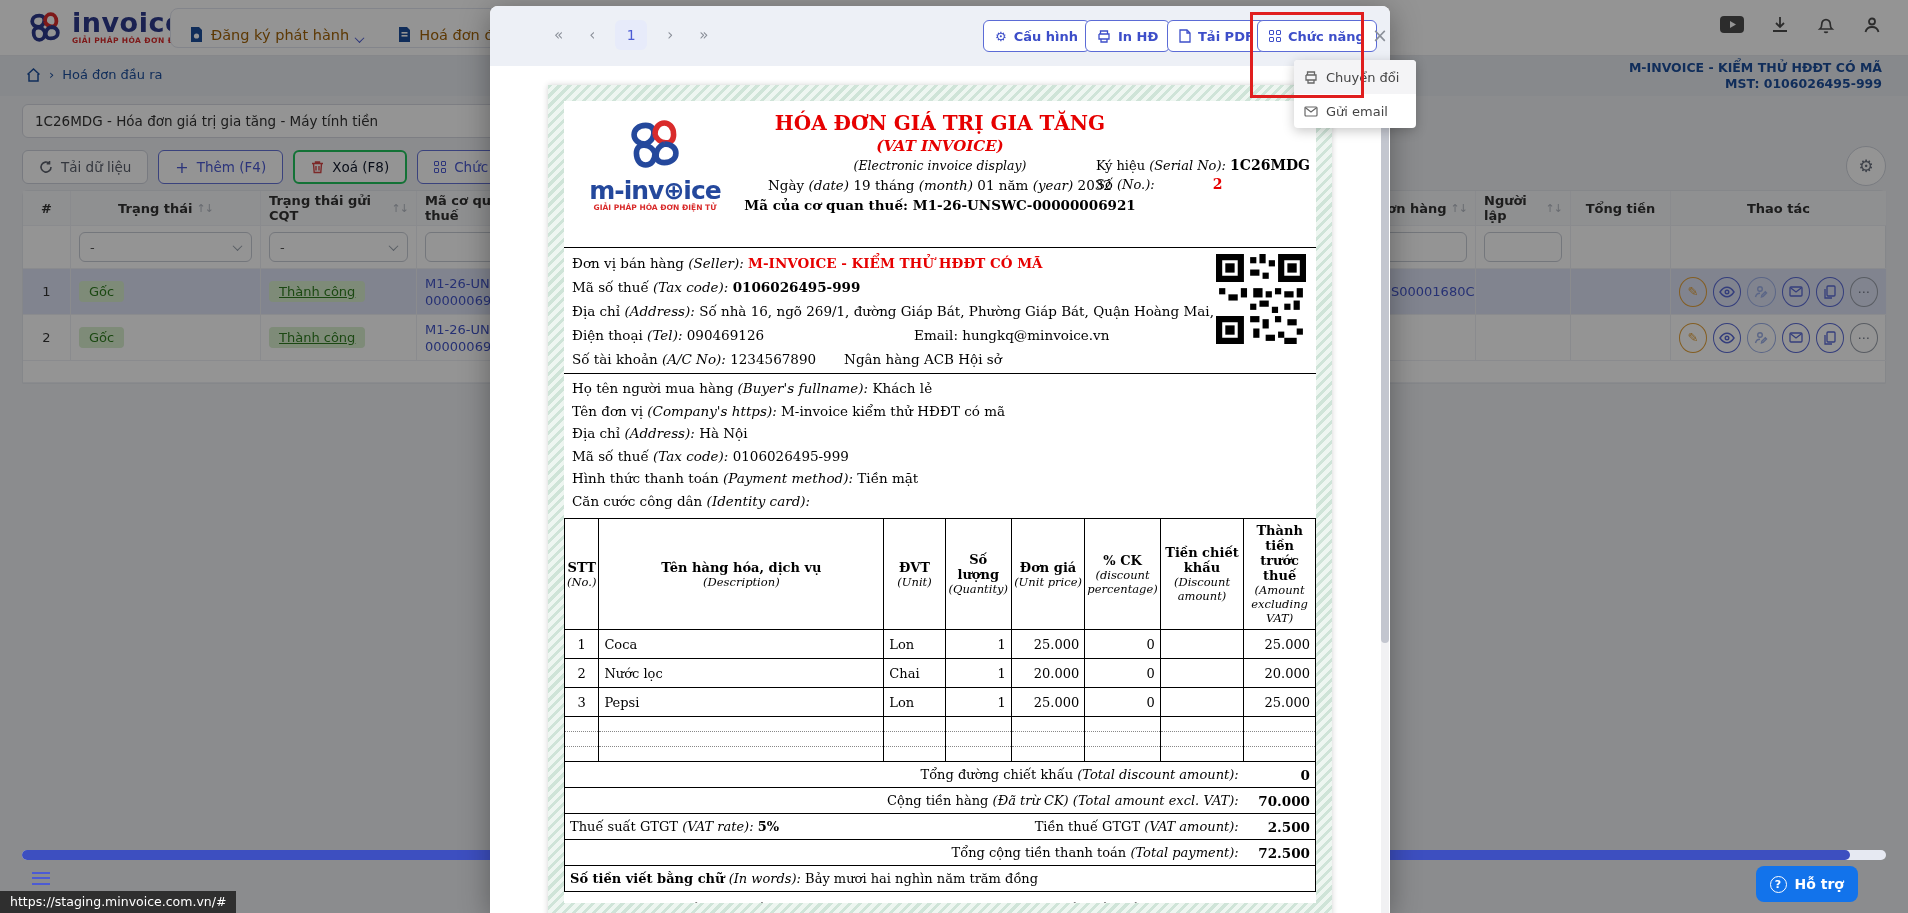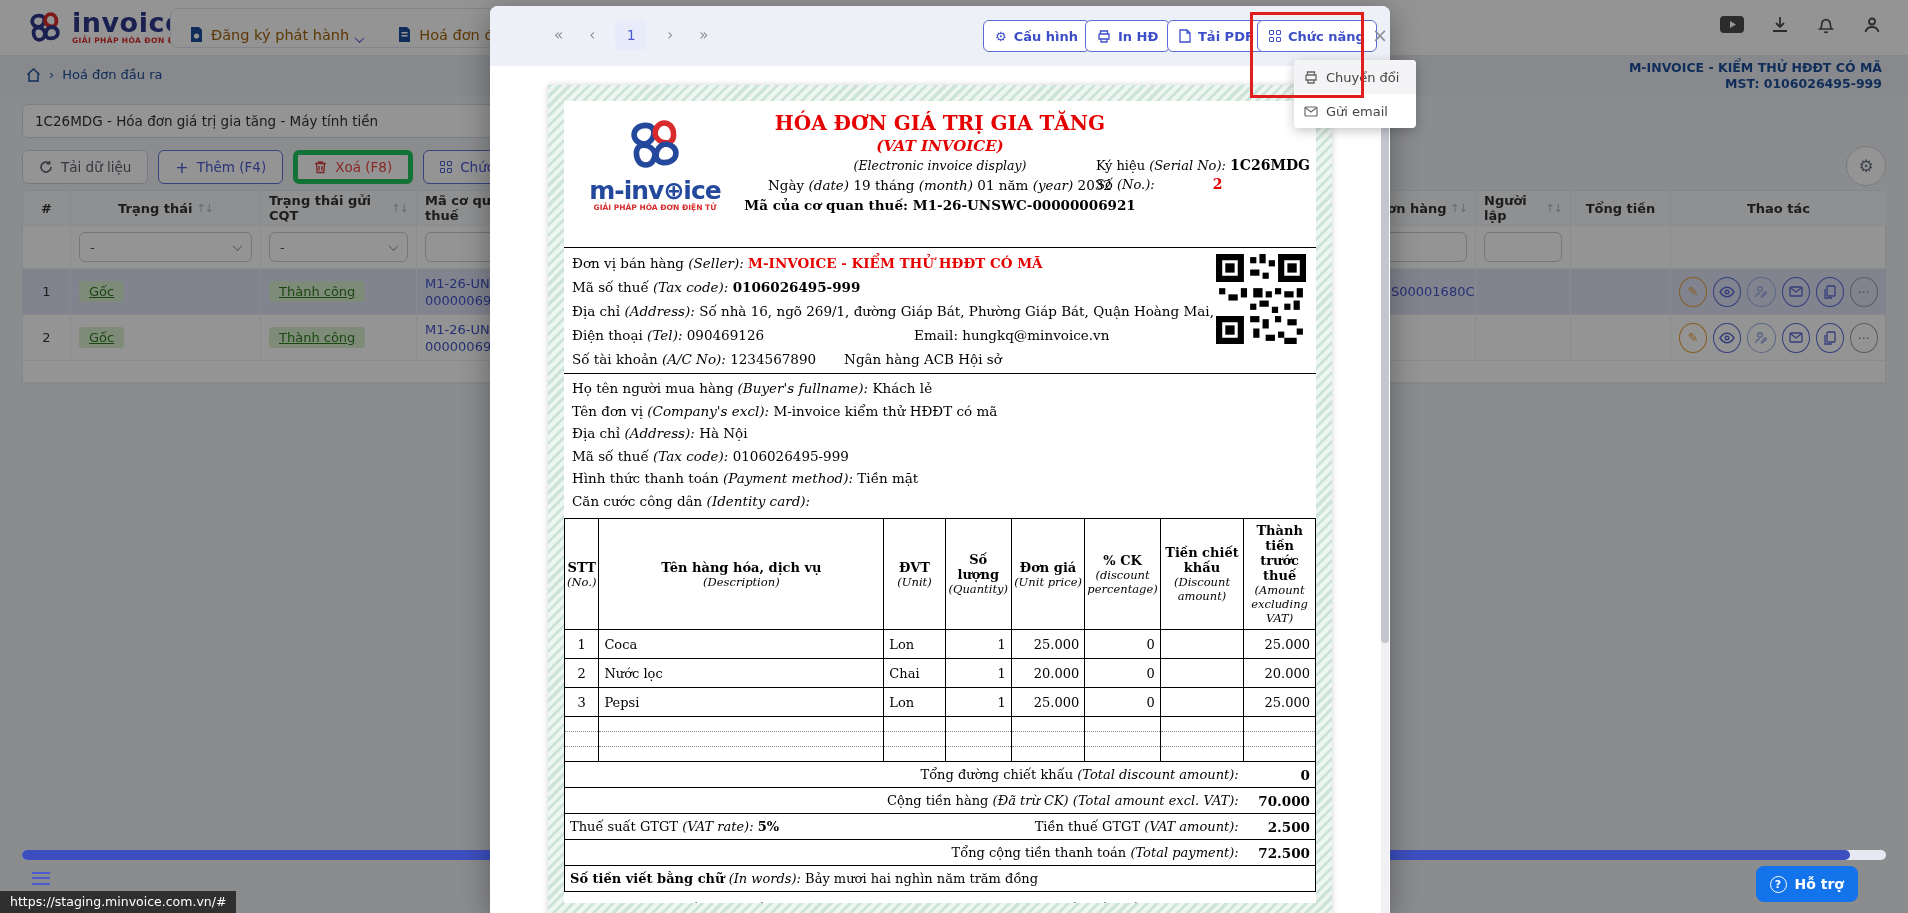--- a/index.html
+++ b/index.html
@@ -29,42 +29,42 @@
 
   
   .type-select { position:absolute; left:22px; top:104px; width:560px; height:34px; background:#fff;
     border:1px solid #d7dae2; border-radius:6px; font-size:13.5px; color:#333; line-height:32px;
     padding-left:12px; z-index:1;}
   .actions-row { position:absolute; left:22px; top:150px; display:flex; gap:10px; z-index:1;}
   .btn { height:34px; border-radius:6px; background:#fff; display:inline-flex; align-items:center;
     gap:8px; padding:0 16px; font-size:13.5px; cursor:pointer; white-space:nowrap; }
   .btn-gray { border:1px solid #cfd3dc; color:#5a5f6b; }
   .btn-indigo { border:1px solid #6472d8; color:#4c5bd4; }
-  .btn-red { border:5px solid #22c55e; color:#ef4444; }
+  .btn-red { border:2px solid #22c55e; color:#0f172a; }
   .gear-circle { position:absolute; right:22px; top:146px; width:40px; height:40px; border-radius:50%;
     border:1px solid #cfd3dc; background:#fff; display:flex; align-items:center; justify-content:center;
     color:#6b7280; font-size:17px; z-index:1; font-family:"DejaVu Sans",sans-serif;}
 
   
   .grid { position:absolute; left:22px; top:190px; width:1864px; z-index:1; background:#fff;
     border:1px solid #e6e8ee; border-radius:6px 6px 0 0; }
   .grow { display:grid; grid-template-columns:48px 190px 156px 130px 784px 145px 95px 100px 216px; }
   .gcell { border-right:1px solid #eef0f4; padding:0 8px; display:flex; align-items:center; overflow:hidden;}
   .ghead .gcell { height:34px; background:#f7f8fa; font-size:13px; font-weight:bold; color:#333;
     justify-content:center; gap:4px;}
   .ghead .gcell.left { justify-content:flex-start; }
   .sort { color:#b3b8c2; font-size:11px; font-weight:normal; letter-spacing:-1px;}
   .gfilter .gcell { height:44px; border-bottom:1px solid #eef0f4; border-top:1px solid #eef0f4;}
   .fselect { width:100%; height:30px; border:1px solid #c9cdd6; border-radius:6px; background:#fff;
     display:flex; align-items:center; justify-content:space-between; padding:0 10px; color:#555; font-size:13px;}
   .finput { width:100%; height:30px; border:1px solid #c9cdd6; border-radius:6px; background:#fff; }
   .grow-data .gcell { height:46px; border-bottom:1px solid #eef0f4; font-size:13px; color:#333; }
   .row-sel .gcell { background:#dee3f6; }
   .rownum { color:#4355c8; justify-content:center; }
-  .badge { background:#d9efcf; color:#2f7d1f; border-radius:4px; padding:3px 10px; font-size:13px;text-decoration:underline; }
+  .badge { background:#d9efcf; color:#2f7d1f; border-radius:4px; padding:3px 10px; font-size:13px; }
   .badge.link { text-decoration:underline; cursor:pointer; }
   .code-blue { color:#4355c8; line-height:17px; word-break:break-all; font-size:13px;}
   .order-blue { color:#4355c8; padding-left:52px; }
   .acts { display:flex; gap:6px; justify-content:center; width:100%;}
   .acircle { width:30px; height:30px; border-radius:50%; border:1px solid #5b6bd6; display:flex;
     align-items:center; justify-content:center; cursor:pointer; background:#fff0; }
   .acircle.orange { border-color:#e3a23c; color:#e3a23c; }
   .acircle.gray { border-color:#9aa0ab; color:#6b7280; }
   .empty-strip { height:22px; border-bottom:1px solid #eef0f4; }
 
@@ -582,21 +582,21 @@
           <div class="iline"><span>Đơn vị bán hàng</span> <i>(Seller):</i> <span class="red-b">M-INVOICE - KIỂM THỬ HĐĐT CÓ MÃ</span></div>
           <div class="iline"><span>Mã số thuế</span> <i>(Tax code):</i> <b>0106026495-999</b></div>
           <div class="iline"><span>Địa chỉ</span> <i>(Address):</i> <span>Số nhà 16, ngõ 269/1, đường Giáp Bát, Phường Giáp Bát, Quận Hoàng Mai, Hà Nội</span></div>
           <div class="iline"><span>Điện thoại</span> <i>(Tel):</i> <span>090469126</span><span class="sp-gap"></span><span>Email:</span> <span>hungkq@minvoice.vn</span></div>
           <div class="iline"><span>Số tài khoản</span> <i>(A/C No):</i> <span>1234567890</span><span class="sp-gap2"></span><span>Ngân hàng ACB Hội sở</span></div>
         </div>
 
         <hr class="hr1">
         <div class="blockv buyer">
           <div class="iline"><span>Họ tên người mua hàng</span> <i>(Buyer's fullname):</i> <span>Khách lẻ</span></div>
-          <div class="iline"><span>Tên đơn vị</span> <i>(Company's excl):</i> <span>M-invoice kiểm thử HĐĐT có mã</span></div>
+          <div class="iline"><span>Tên đơn vị</span> <i>(Company's https):</i> <span>M-invoice kiểm thử HĐĐT có mã</span></div>
           <div class="iline"><span>Địa chỉ</span> <i>(Address):</i> <span>Hà Nội</span></div>
           <div class="iline"><span>Mã số thuế</span> <i>(Tax code):</i> <span>0106026495-999</span></div>
           <div class="iline"><span>Hình thức thanh toán</span> <i>(Payment method):</i> <span>Tiền mặt</span></div>
           <div class="iline"><span>Căn cước công dân</span> <i>(Identity card):</i> <span></span></div>
         </div>
 
         <table class="inv-t">
           <colgroup>
               <col style="width:34px">
               <col style="width:290px">

